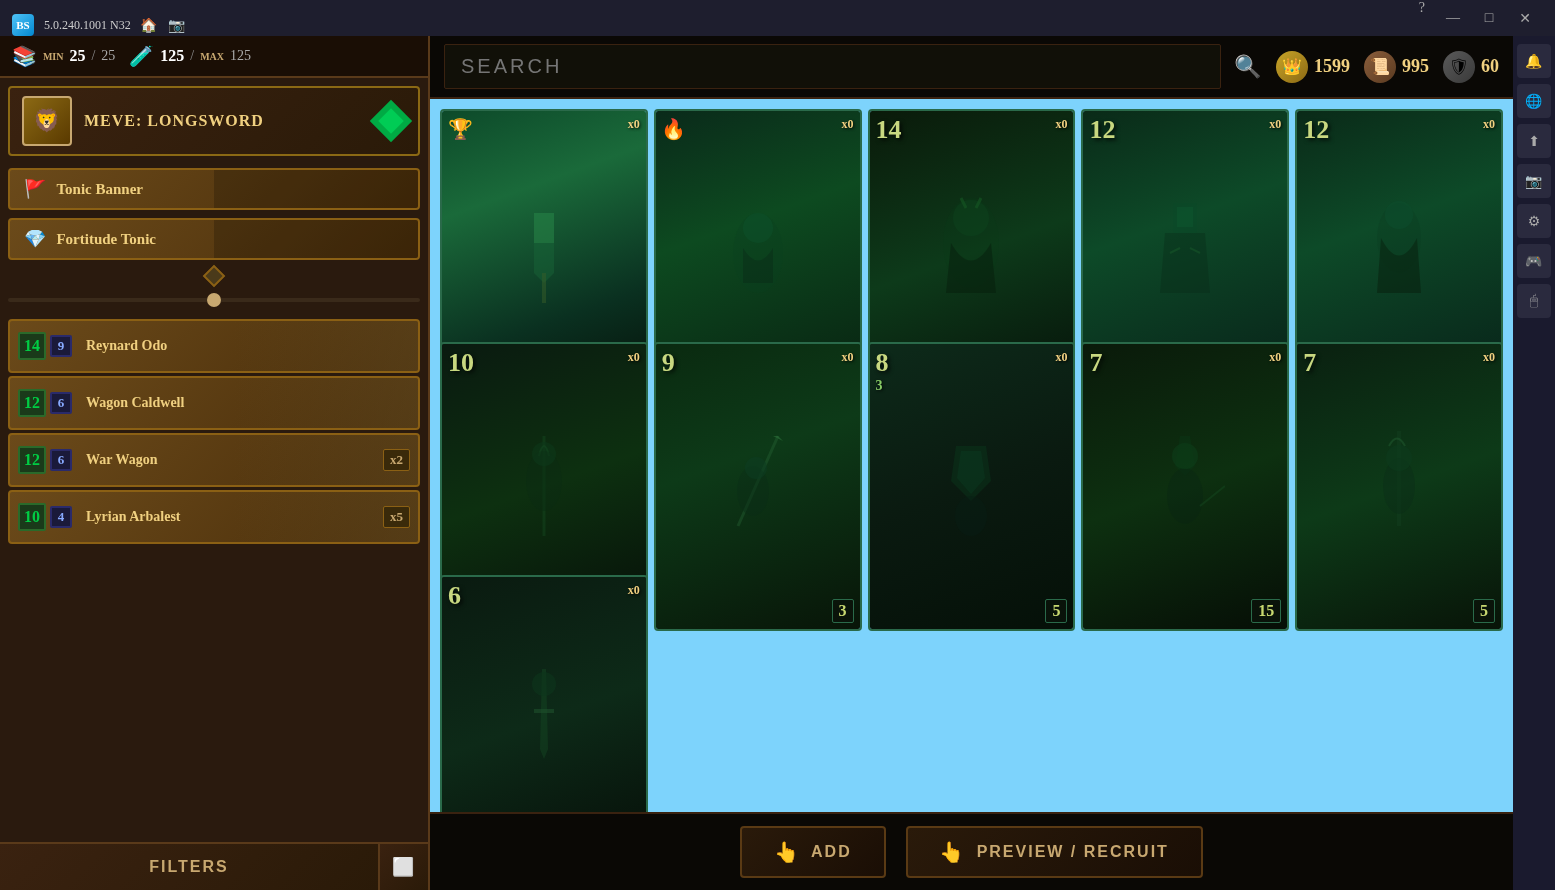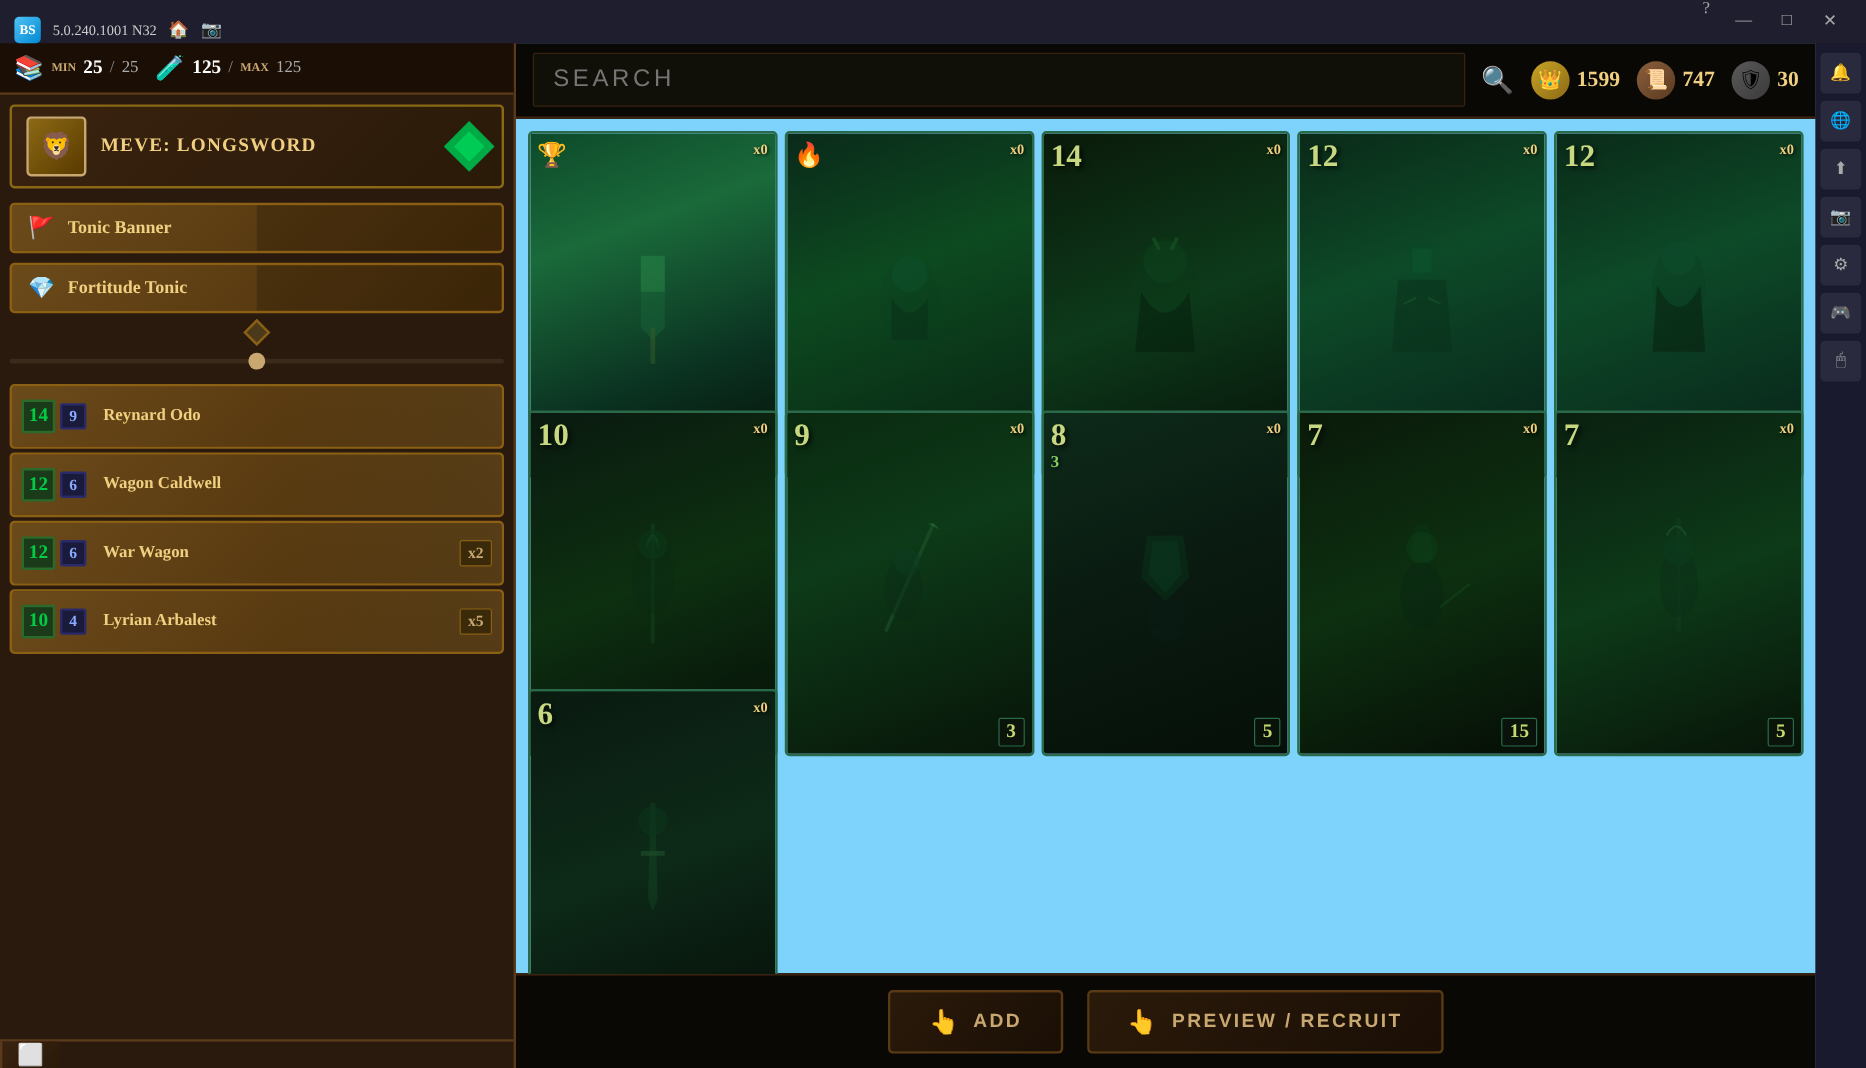--- a/index.html
+++ b/index.html
@@ -611,42 +611,43 @@
           <div class="card-armor">4</div>
         </div>
         <span class="card-name">Lyrian Arbalest</span>
         <span class="card-count-badge">x5</span>
         <div class="card-bg-img"></div>
       </div>
 
     </div>
 
     <div class="bottom-controls">
+      <button class="filters-btn">FILTERS</button>
       <button class="expand-btn">⬜</button>
     </div>
 
   </div>
 
   <div class="right-panel">
 
     <div class="top-bar">
       <input class="search-field" type="text" placeholder="SEARCH" style="">
       <span class="search-mag">🔍</span>
 
       <div class="currency-item">
         <div class="currency-icon currency-gold">👑</div>
         <span class="currency-value">1599</span>
       </div>
       <div class="currency-item">
         <div class="currency-icon currency-scroll">📜</div>
-        <span class="currency-value">747</span>
+        <span class="currency-value">995</span>
       </div>
       <div class="currency-item">
         <div class="currency-icon currency-shield">🛡</div>
-        <span class="currency-value">30</span>
+        <span class="currency-value">60</span>
       </div>
     </div>
 
     <div class="card-grid">
 
       <div class="grid-card">
         <div class="card-art art-banner">
           <svg width="80" height="120" viewBox="0 0 80 120" class="art-figure">
             <path d="M30 20 L50 20 L50 80 L40 90 L30 80 Z" fill="#1a6a3a" opacity="0.7"></path>
             <path d="M30 20 L50 20 L50 50 L30 50 Z" fill="#2a8a4a" opacity="0.8"></path>

